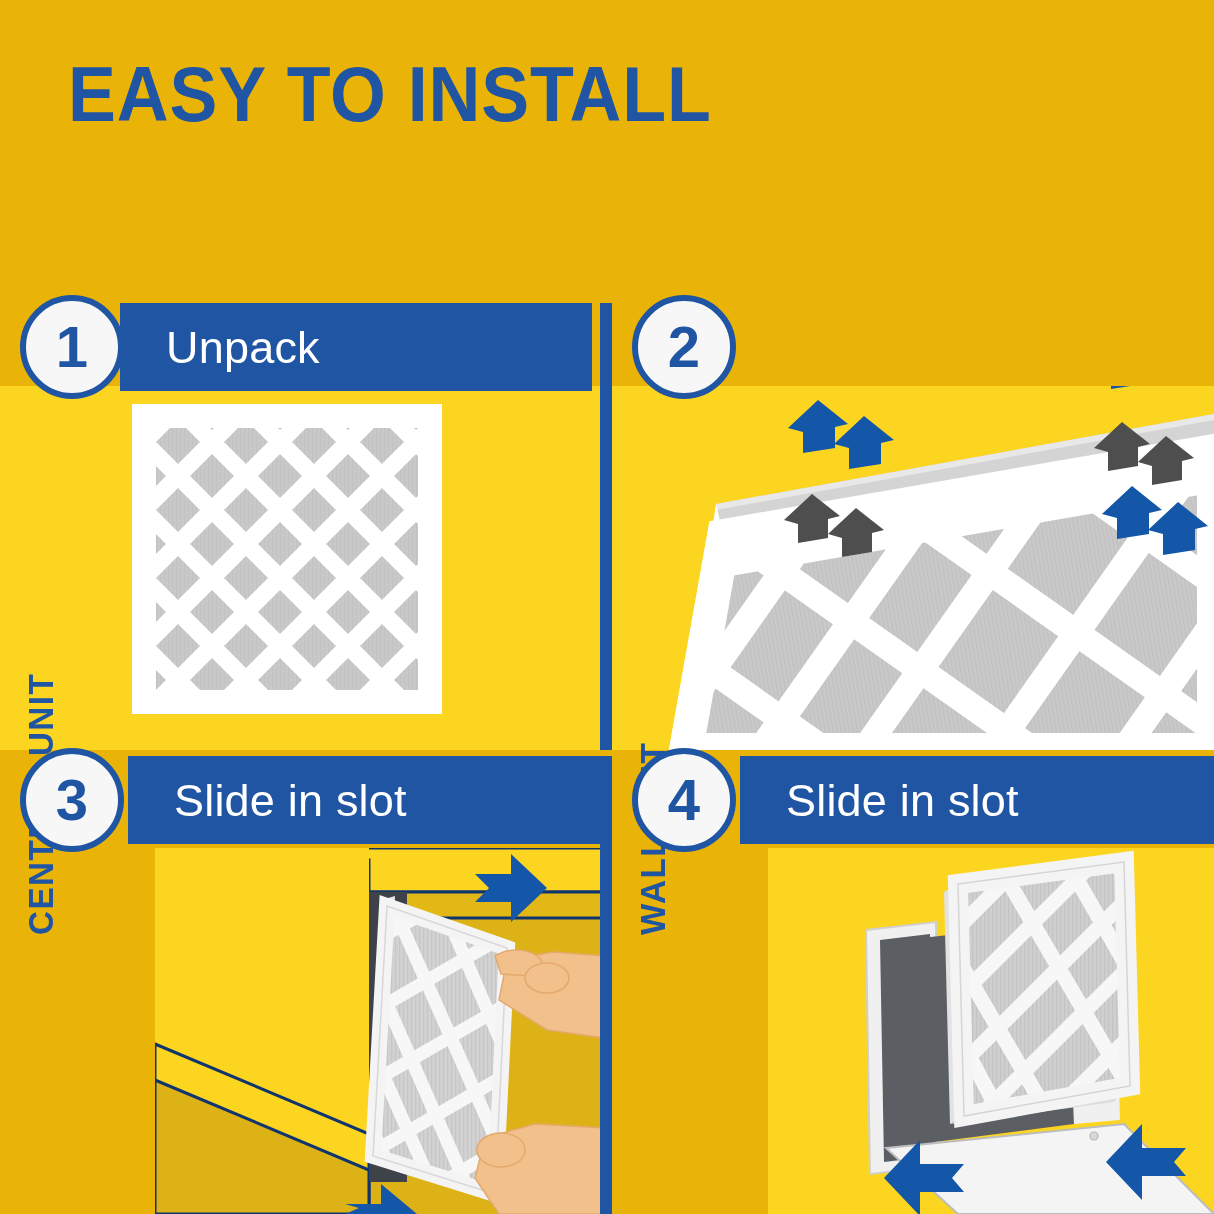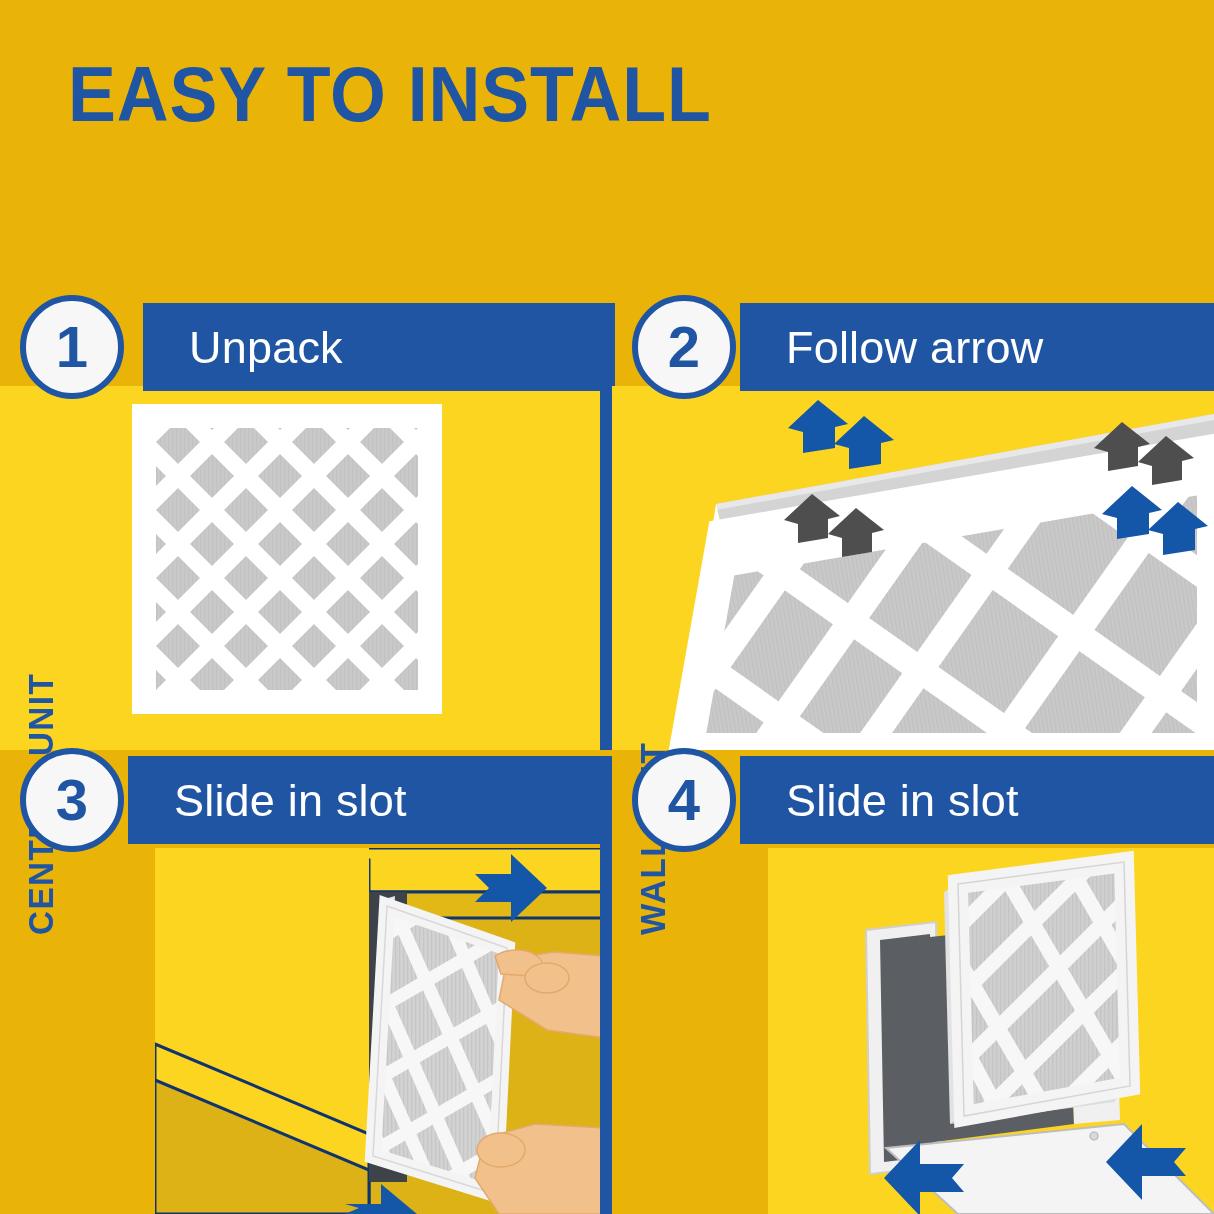--- a/index.html
+++ b/index.html
@@ -110,21 +110,21 @@
           <line x1="260" y1="-100" x2="500" y2="140"></line>
           <line x1="328" y1="-100" x2="500" y2="72"></line>
           <line x1="396" y1="-100" x2="500" y2="4"></line>
         </g>
       </g>
 
       <rect x="144" y="30" width="286" height="286" fill="none" stroke="#ffffff" stroke-width="24"></rect>
     </svg>
   </div>
 
-  <div class="hdr-bar" style="left:143px;top:303px;width:472px;">
+  <div class="hdr-bar" style="left:120px;top:303px;width:472px;">
     <span class="hdr-label" style="margin-left:46px;">Unpack</span>
   </div>
   <div class="badge" style="left:20px;top:295px;">
     <span>1</span>
   </div>
 
   <div class="panel-yellow" style="left:612px;top:386px;width:602px;height:364px;">
     <svg width="602" height="364" viewBox="0 0 602 364">
       <defs>
         <pattern id="pleatsB" width="4" height="4" patternUnits="userSpaceOnUse">
@@ -183,23 +183,20 @@
       </g>
 
       <g fill="#1456a8">
         <polygon points="484,-22 514,-50 544,-26 531,-23 531,-2 499,3 499,-18"></polygon>
         <polygon points="490,128 520,100 550,124 537,127 537,148 505,153 505,132"></polygon>
         <polygon points="536,144 566,116 596,140 583,143 583,164 551,169 551,148"></polygon>
       </g>
     </svg>
   </div>
 
-  <div class="hdr-bar" style="left:740px;top:303px;width:474px;">
-    <span class="hdr-label" style="margin-left:46px;">Follow arrow</span>
-  </div>
   <div class="badge" style="left:632px;top:295px;">
     <span>2</span>
   </div>
 
   <div class="v-div" style="left:600px;top:303px;width:12px;height:447px;"></div>
 
   <div class="panel" style="left:155px;top:848px;width:450px;height:366px;">
     <svg width="450" height="366" viewBox="0 0 450 366">
       <defs>
         <pattern id="pleatsC" width="4" height="4" patternUnits="userSpaceOnUse">

